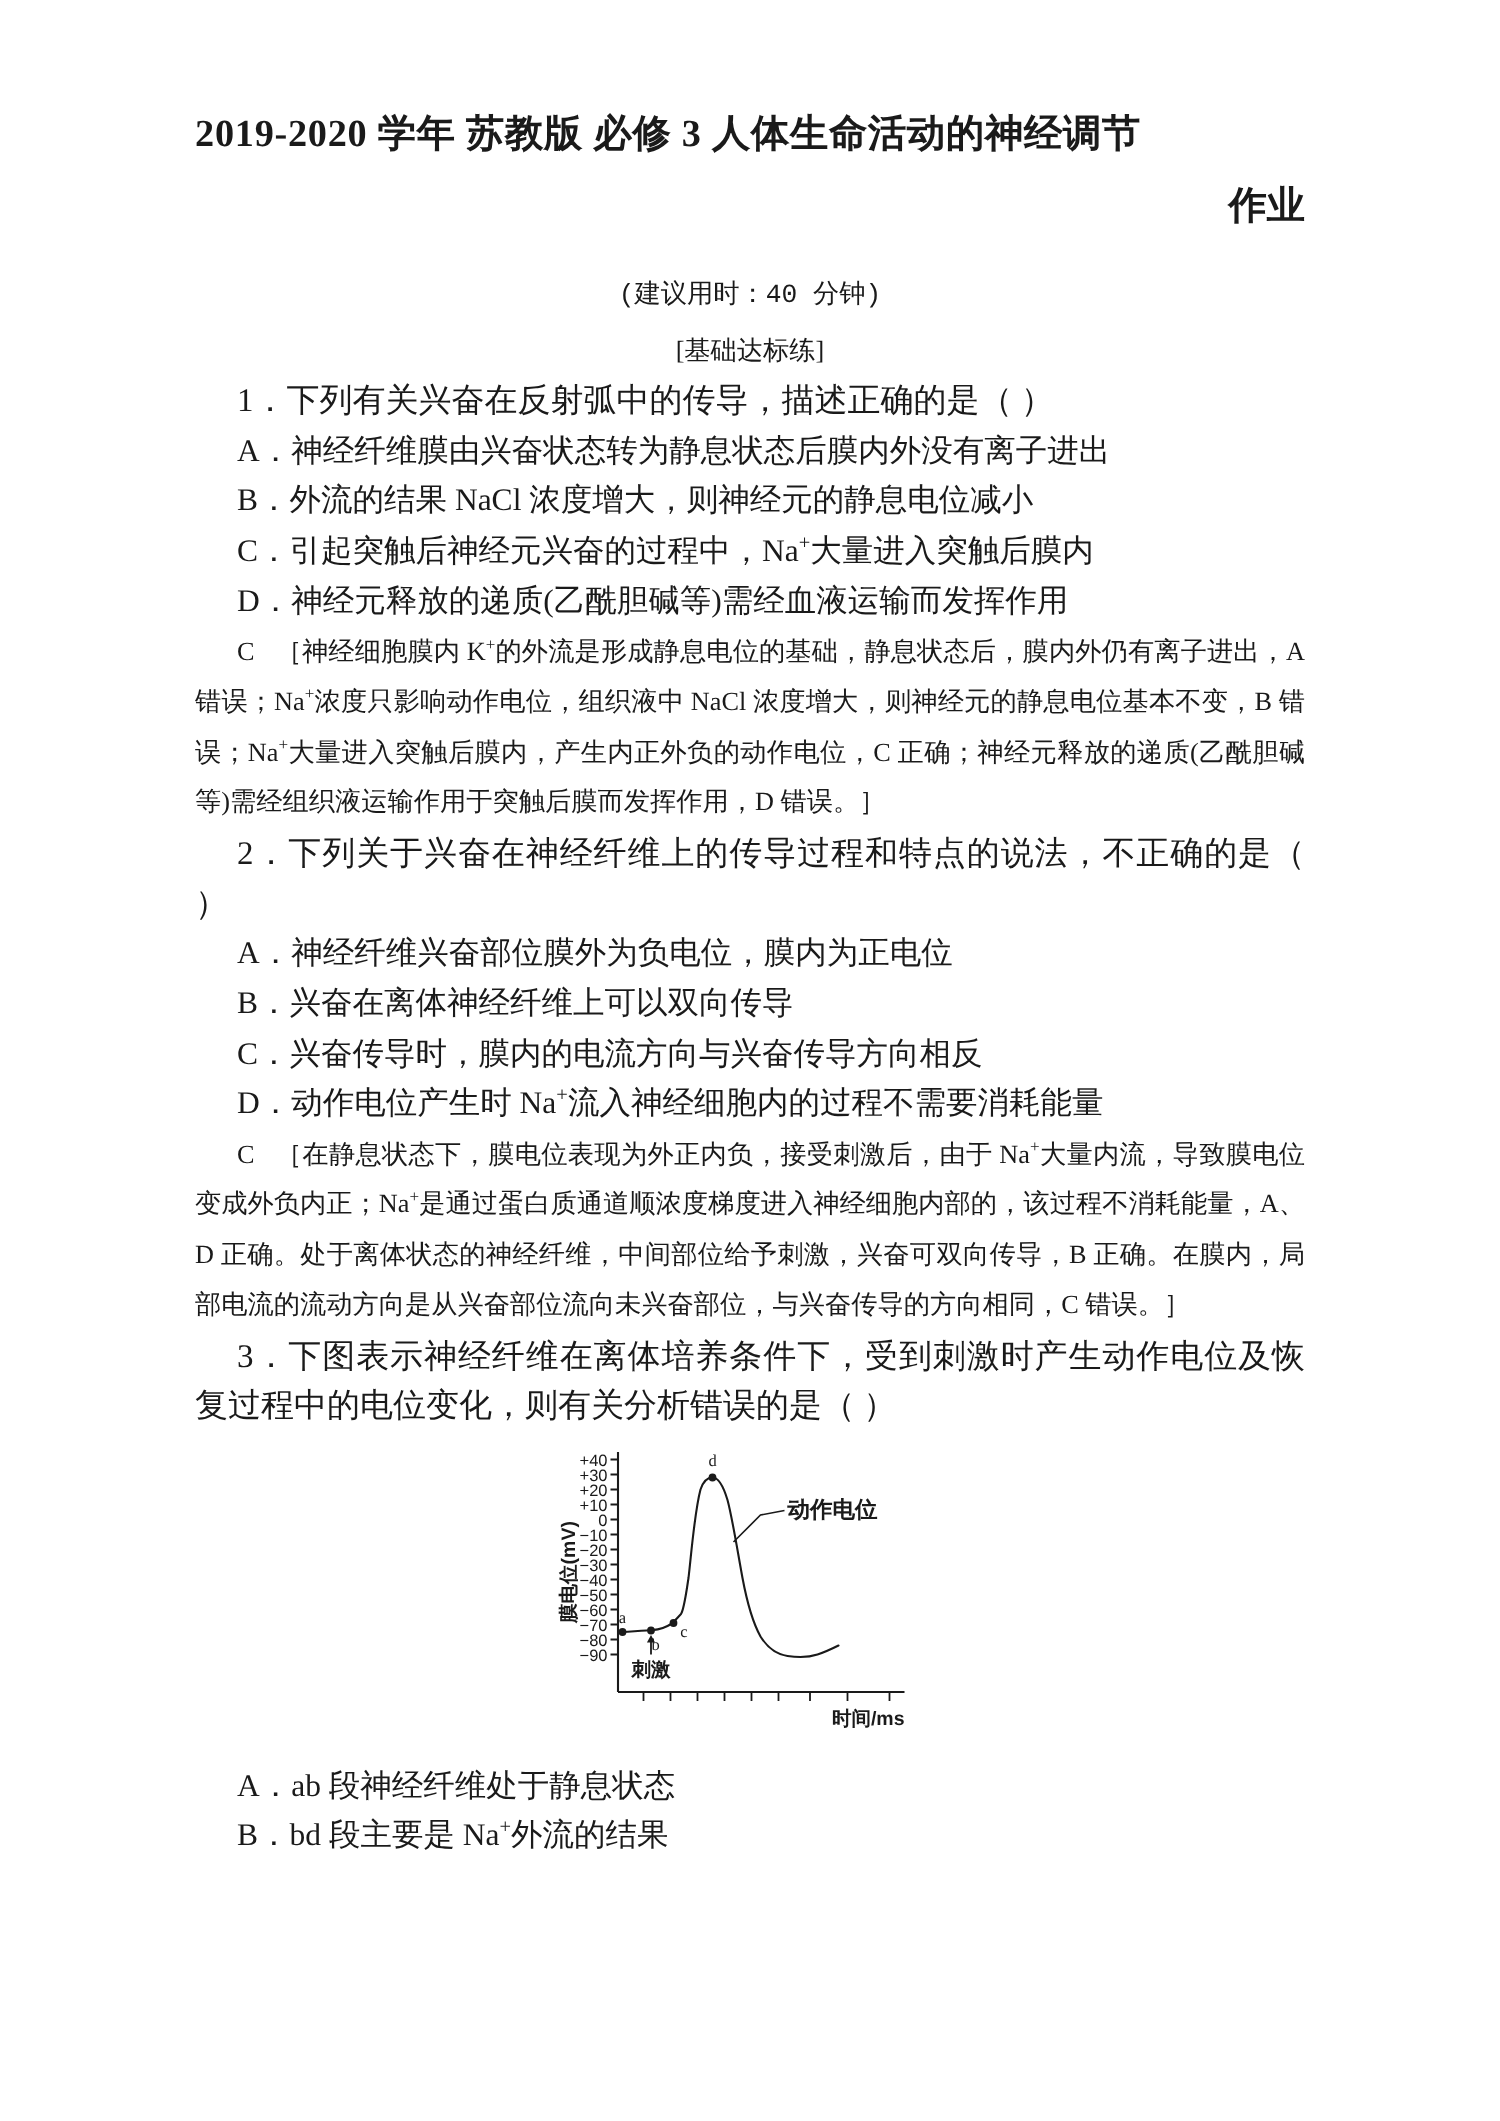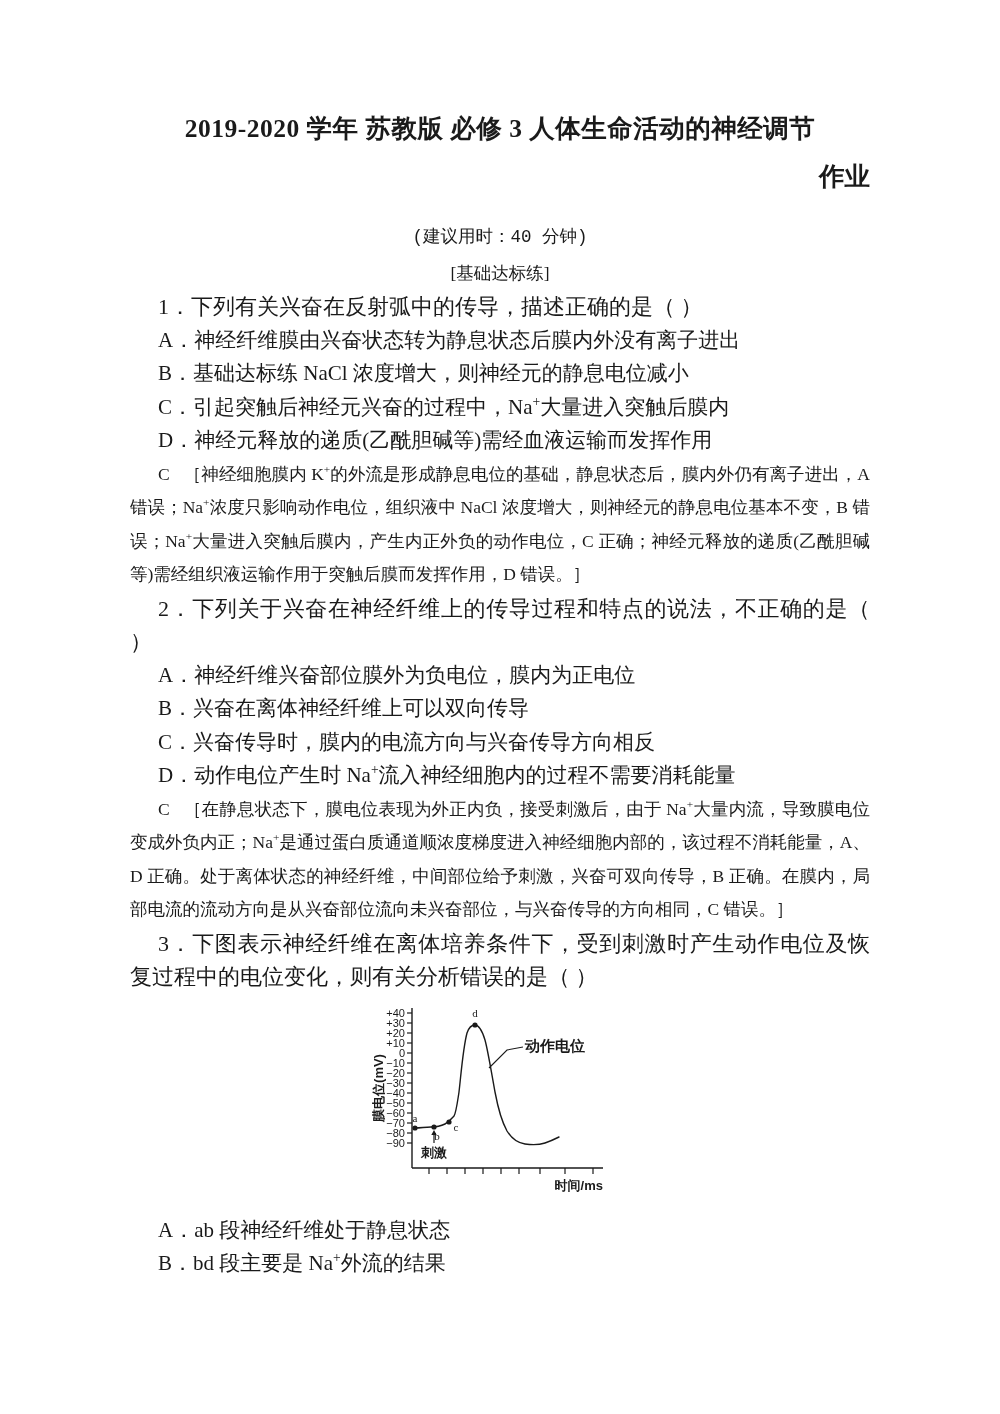--- a/index.html
+++ b/index.html
@@ -19,22 +19,21 @@
     width: 1000px;
     height: 1414px;
     box-sizing: border-box;
     padding: 0 130px;
     position: relative;
   }
 
   
   .doc-title {
     margin: 0;
-    padding-top: 104px;
-    text-align: center;
+    padding-top: 64px;
     font-size: 25.5px;
     font-weight: bold;
     line-height: 50px;
     letter-spacing: 0.5px;
   }
   .doc-subtitle {
     text-align: right;
     font-size: 25.5px;
     font-weight: bold;
     line-height: 46px;
@@ -105,21 +104,21 @@
 
   <h1 class="doc-title">2019-2020 学年 苏教版 必修 3 人体生命活动的神经调节</h1>
   <div class="doc-subtitle">作业</div>
 
   <div class="time-hint">(建议用时：40 分钟)</div>
   <div class="section-tag">[基础达标练]</div>
 
   <div>
     <p class="q-stem">1．下列有关兴奋在反射弧中的传导，描述正确的是（      ）</p>
     <p class="q-option">A．神经纤维膜由兴奋状态转为静息状态后膜内外没有离子进出</p>
-    <p class="q-option">B．基础达标练 NaCl 浓度增大，则神经元的静息电位减小</p>
+    <p class="q-option">B．外流的结果 NaCl 浓度增大，则神经元的静息电位减小</p>
     <p class="q-option">C．引起突触后神经元兴奋的过程中，Na<sup>+</sup>大量进入突触后膜内</p>
     <p class="q-option">D．神经元释放的递质(乙酰胆碱等)需经血液运输而发挥作用</p>
     <p class="q-answer"><span class="ans-letter">C</span><span>［神经细胞膜内 K<sup>+</sup>的外流是形成静息电位的基础，静息状态后，膜内外仍有离子进出，A 错误；Na<sup>+</sup>浓度只影响动作电位，组织液中 NaCl 浓度增大，则神经元的静息电位基本不变，B 错误；Na<sup>+</sup>大量进入突触后膜内，产生内正外负的动作电位，C 正确；神经元释放的递质(乙酰胆碱等)需经组织液运输作用于突触后膜而发挥作用，D 错误。］</span></p>
   </div>
 
   <div>
     <p class="q-stem">2．下列关于兴奋在神经纤维上的传导过程和特点的说法，不正确的是（      ）</p>
     <p class="q-option">A．神经纤维兴奋部位膜外为负电位，膜内为正电位</p>
     <p class="q-option">B．兴奋在离体神经纤维上可以双向传导</p>
     <p class="q-option">C．兴奋传导时，膜内的电流方向与兴奋传导方向相反</p>

